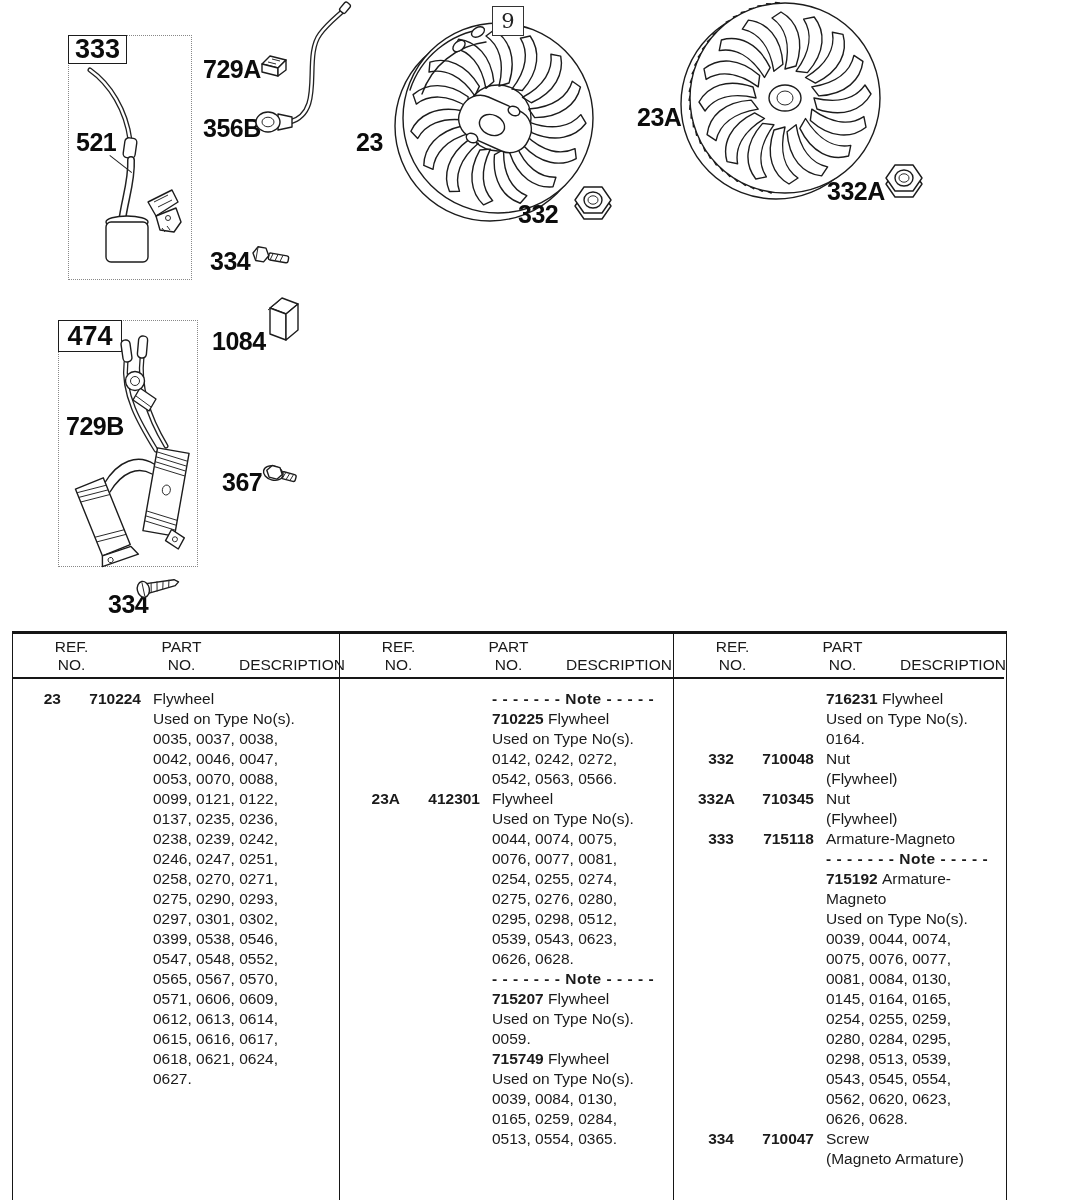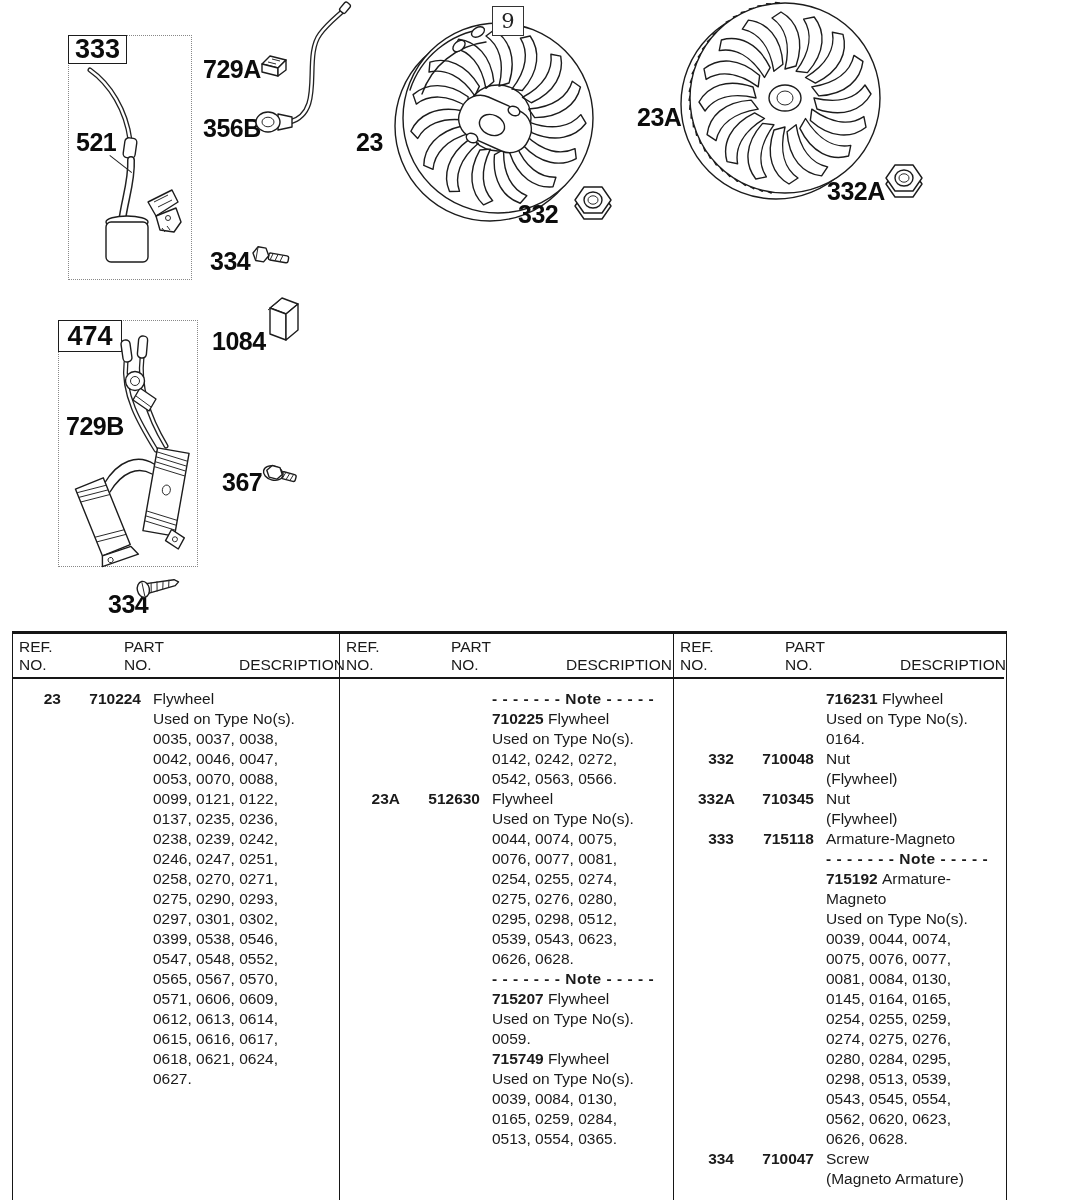--- a/index.html
+++ b/index.html
@@ -24,21 +24,21 @@
   .tube-i{stroke:#fff;stroke-width:5;fill:none;stroke-linecap:round;}
   
   #ptable{position:absolute;left:12px;top:631px;width:993px;height:569px;border-top:3px solid #161616;
           border-left:1.6px solid #161616;border-right:1.6px solid #161616;display:flex;}
   .tcol{box-sizing:border-box;height:100%;padding-top:47px;}
   .tcol + .tcol{border-left:1.6px solid #161616;}
   .tcol-inner{padding:8px 4px 0 12px;}
   .tcol2 .tcol-inner,.tcol3 .tcol-inner{padding-left:24px;}
   .thead{position:absolute;top:0;height:45px;box-sizing:border-box;border-bottom:2px solid #161616;
          display:grid;grid-template-columns:105px 115px 1fr;align-items:end;padding:4px 6px 3px 6px;}
-  .thead .hcell{text-align:left;font-size:15.5px;line-height:18px;color:#1a1a1a;}
+  .thead .hcell{text-align:center;font-size:15.5px;line-height:18px;color:#1a1a1a;}
   .tline{display:grid;grid-template-columns:36px 68px 1fr;column-gap:12px;font-size:15.5px;
          line-height:20px;color:#1a1a1a;}
   .tline .ref,.tline .part{text-align:right;font-weight:700;white-space:nowrap;}
   .tline .desc{white-space:nowrap;}
   .tline .desc b{font-weight:700;}
   .tline .note{font-weight:700;letter-spacing:0.5px;}
 </style>
 </head>
 <body>
 
@@ -424,21 +424,21 @@
             <span class="part"></span>
             <span class="desc">0142, 0242, 0272,</span>
           </div>
           <div class="tline">
             <span class="ref"></span>
             <span class="part"></span>
             <span class="desc">0542, 0563, 0566.</span>
           </div>
           <div class="tline">
             <span class="ref">23A</span>
-            <span class="part">512630</span>
+            <span class="part">412301</span>
             <span class="desc">Flywheel</span>
           </div>
           <div class="tline">
             <span class="ref"></span>
             <span class="part"></span>
             <span class="desc">Used on Type No(s).</span>
           </div>
           <div class="tline">
             <span class="ref"></span>
             <span class="part"></span>
@@ -609,25 +609,20 @@
             <span class="desc">0145, 0164, 0165,</span>
           </div>
           <div class="tline">
             <span class="ref"></span>
             <span class="part"></span>
             <span class="desc">0254, 0255, 0259,</span>
           </div>
           <div class="tline">
             <span class="ref"></span>
             <span class="part"></span>
-            <span class="desc">0274, 0275, 0276,</span>
-          </div>
-          <div class="tline">
-            <span class="ref"></span>
-            <span class="part"></span>
             <span class="desc">0280, 0284, 0295,</span>
           </div>
           <div class="tline">
             <span class="ref"></span>
             <span class="part"></span>
             <span class="desc">0298, 0513, 0539,</span>
           </div>
           <div class="tline">
             <span class="ref"></span>
             <span class="part"></span>

